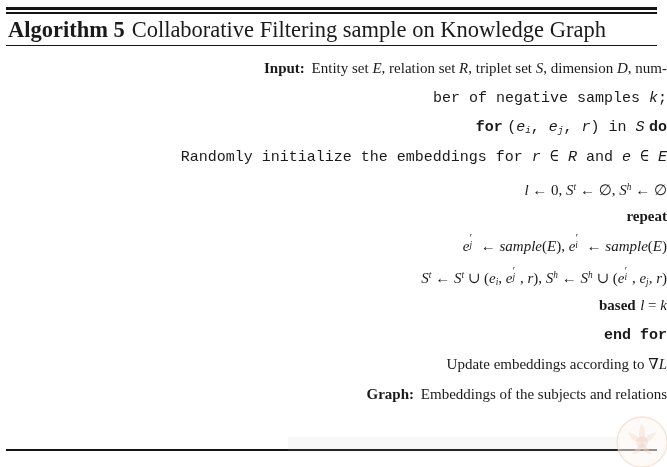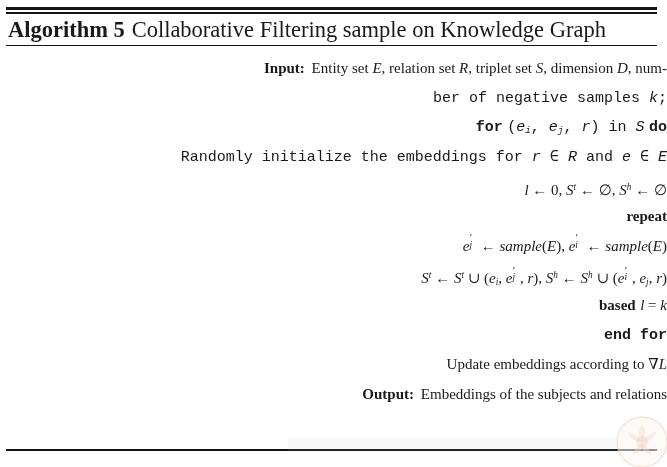--- a/index.html
+++ b/index.html
@@ -95,21 +95,21 @@
 
     <div class="line i1">
       <span class="b">end for</span>
     </div>
 
     <div class="line i2">
       <span>Update embeddings according to ∇</span><span class="it">L</span>
     </div>
 
     <div class="line i0">
-      <span class="b gap">Output:</span><span>Embeddings of the subjects and relations</span>
+      <span class="b gap">Graph:</span><span>Embeddings of the subjects and relations</span>
     </div>
 
   </div>
 
   <div class="wm-band"></div>
 
   <svg class="wm" width="64" height="58" viewBox="0 0 64 58">
     <circle cx="36" cy="30" r="25" fill="#fdf6f1" fill-opacity="0.55" stroke="#edd7c9" stroke-opacity="0.65" stroke-width="1.3"></circle>
     <path d="M36 12 C40 18 40 26 36 30 C32 26 32 18 36 12 Z" fill="#f3e0d4" fill-opacity="0.55"></path>
     <path d="M22 20 C30 22 34 27 36 30 C30 30 24 27 22 20 Z" fill="#f1ddd0" fill-opacity="0.5"></path>

